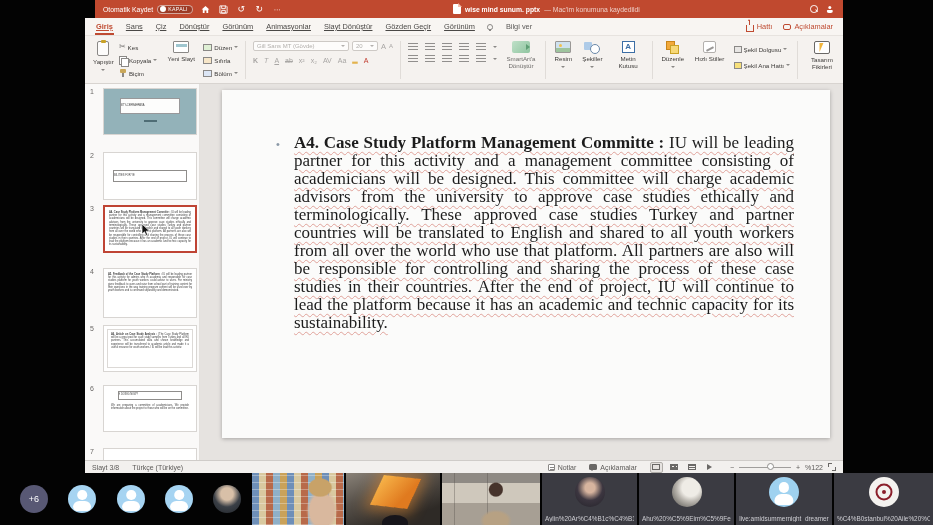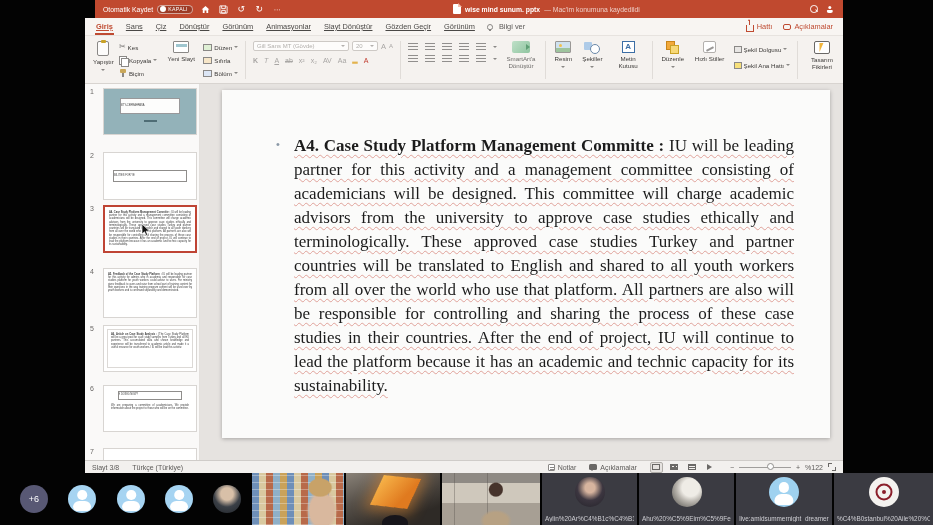--- a/index.html
+++ b/index.html
@@ -32,21 +32,21 @@
                 border-radius:50% 50% 6px 6px / 80% 80% 6px 6px; background:#fff; }
   .acct { width:10px; height:10px; }
 
   
   .tabrow { position:absolute; top:18px; left:0; right:0; height:18px; background:#f8f5f2;
             display:flex; align-items:center; padding:0 10px; gap:11px; font-size:7.4px; color:#4a4846;
             border-bottom:1px solid #e7e3df; }
   .tab { position:relative; padding:2px 1px; white-space:nowrap;text-decoration:underline; }
   .tab.active { color:#bf4a31; font-weight:bold; }
   .tab.active::after { content:""; position:absolute; left:0; right:0; bottom:-2px; height:2px; background:#bf4a31; }
-  .tellme { display:flex; align-items:center; gap:6px; color:#5a5856; }
+  .tellme { display:flex; align-items:center; gap:13px; color:#5a5856; }
   .bulb { width:6px; height:6px; border:1px solid #8a8886; border-radius:50% 50% 40% 40%; position:relative; }
   .bulb::after { content:""; position:absolute; left:1.4px; bottom:-2.4px; width:1.6px; height:2px; background:#8a8886; }
   .tab-spacer { flex:1; }
   .tab-action { color:#bf4a31; display:flex; align-items:center; gap:3px; white-space:nowrap; }
   .share-ic { width:8px; height:7px; border:1px solid #bf4a31; border-top:none; position:relative; margin-top:3px; }
   .share-ic::before { content:""; position:absolute; left:2.6px; top:-4.5px; width:1px; height:5px; background:#bf4a31; }
   .share-ic::after { content:""; position:absolute; left:1.4px; top:-4.8px; border:1.6px solid transparent; border-bottom:2px solid #bf4a31; transform:translateY(-2px); }
   .bubble-ic { width:8px; height:6px; border:1px solid #bf4a31; border-radius:2px; position:relative; }
   .bubble-ic::after { content:""; position:absolute; left:1.6px; bottom:-2.6px; border:1.6px solid transparent; border-top-color:#bf4a31; }
 
@@ -128,21 +128,21 @@
             display:flex; align-items:center; justify-content:center; overflow:hidden; }
   .t6-box .tt { text-align:center; width:120px; flex:none; }
   .t6-body { margin:3px auto 0; width:78px; }
   .cursor { position:absolute; left:36px; top:16px; }
 
   .editor { flex:1; background:#e6e3e0; position:relative; }
   .slide { position:absolute; left:22px; top:6px; width:608px; height:348px; background:#fbfbfa;
            box-shadow:0 1px 4px rgba(0,0,0,.28); }
   .slide-flex { position:absolute; left:54px; top:44px; width:522px; display:flex; }
   .bullet { width:18px; font-size:11px; color:#8a98a6; padding-top:4px; }
-  .slide-par { width:500px; font-family:"Liberation Serif",serif; font-size:17px; line-height:24px;
+  .slide-par { width:500px; font-family:"Liberation Serif",serif; font-size:17px; line-height:18px;
                text-align:justify; color:#1c1c1c; }
   .spell { text-decoration:underline; text-decoration-style:wavy; text-decoration-color:#e0a29a;
            text-decoration-thickness:1px; text-underline-offset:2.5px; }
   .slide-par b { font-weight:bold; }
 
   
   .statusbar { position:absolute; top:460px; left:0; right:0; height:13px; background:#f2f0ee;
                border-top:1px solid #cfccc9; display:flex; align-items:center; font-size:7px; color:#5c5a58;
                padding:0 7px; gap:13px; }
   .sb-spacer { flex:1; }

